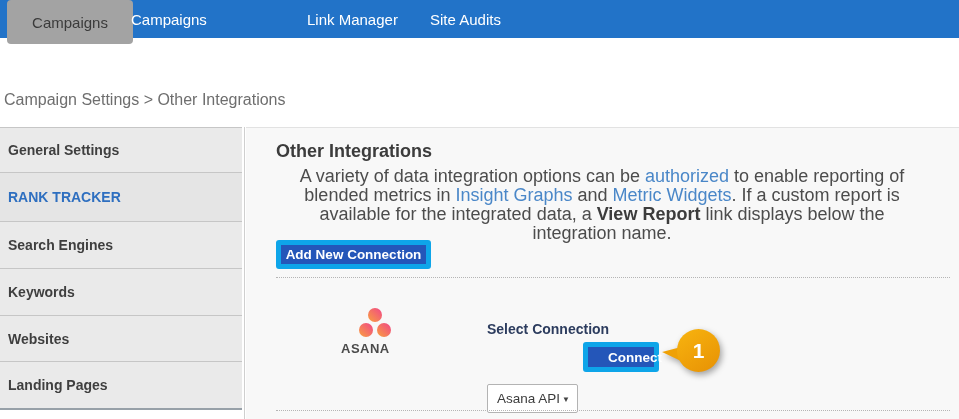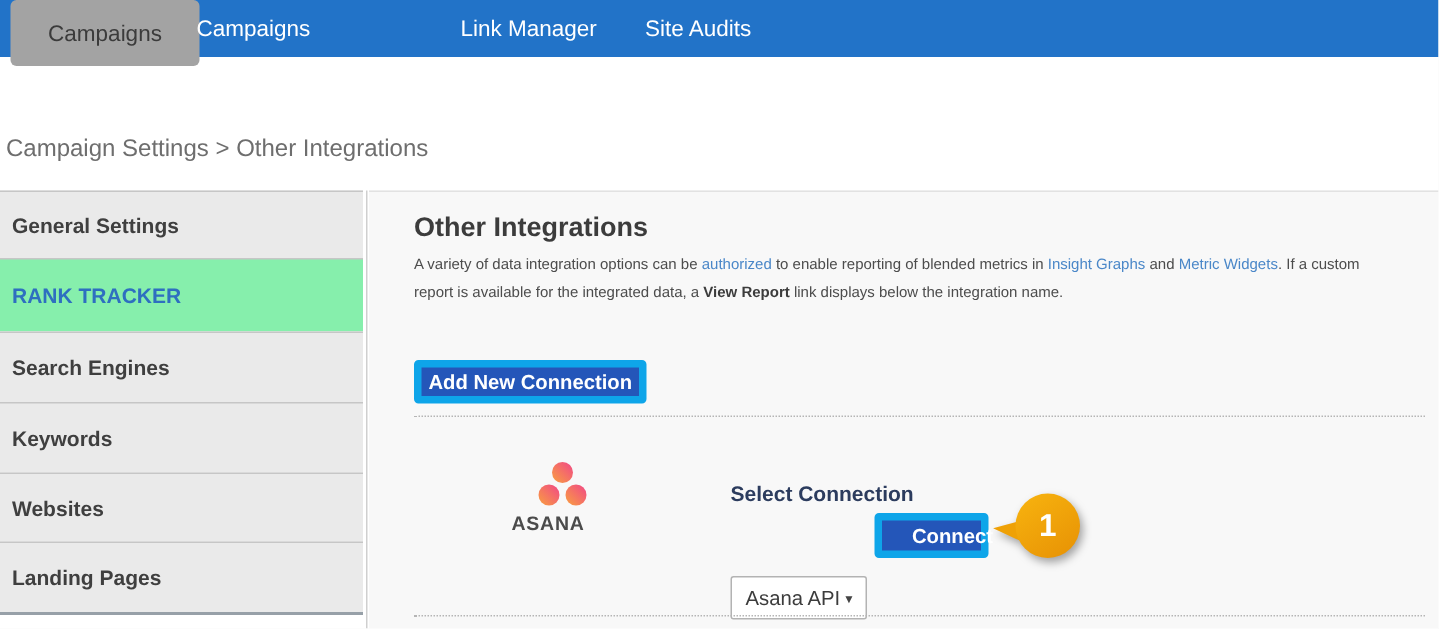--- a/index.html
+++ b/index.html
@@ -27,32 +27,32 @@
   
   .breadcrumb{position:absolute;left:4px;top:91px;font-size:16px;color:#6e6e6e;}
   
   .side-item{
     position:absolute;left:0;width:242px;
     background:#eaeaea;border-top:1px solid #c6c6c6;
     display:flex;align-items:center;
     padding-left:8px;box-sizing:border-box;
     font-size:14px;font-weight:bold;color:#3f3f3f;cursor:pointer;
   }
-  .side-item.active{background:#86efac;color:#2e6fc0;}
+  .side-item.active{background:#e5e5e5;color:#2e6fc0;}
   .side-bottom-line{position:absolute;left:0;top:408px;width:242px;height:2px;background:#97a0a8;}
   .side-vline{position:absolute;left:244px;top:127px;width:1px;height:292px;background:#cfcfcf;}
   
   .panel{
     position:absolute;left:246px;top:127px;width:713px;height:292px;
     background:#f8f8f8;border-top:1px solid #e2e2e2;box-sizing:border-box;
   }
   .page-title{position:absolute;left:276px;top:141px;font-size:18px;font-weight:bold;color:#3c3c3c;}
   .page-desc{
     position:absolute;left:276px;top:167px;width:652px;
-    font-size:10px;line-height:19px;color:#4c4c4c;
+    font-size:18px;line-height:19px;color:#4c4c4c;text-align:center;
   }
   .page-desc .link{color:#4a87c8;cursor:pointer;}
   .page-desc .bold{font-weight:bold;color:#3c3c3c;}
   .btn-primary{
     position:absolute;display:flex;align-items:center;justify-content:center;
     background:#2456b9;border:5px solid #0ea5e9;border-radius:3px;
     color:#ffffff;font-size:13.5px;font-weight:bold;cursor:pointer;box-sizing:border-box;
   }
   .btn-add{left:276px;top:240px;width:155px;height:29px;}
   .dotted{position:absolute;left:276px;width:674px;height:0;border-top:1px dotted #b5b5b5;}

